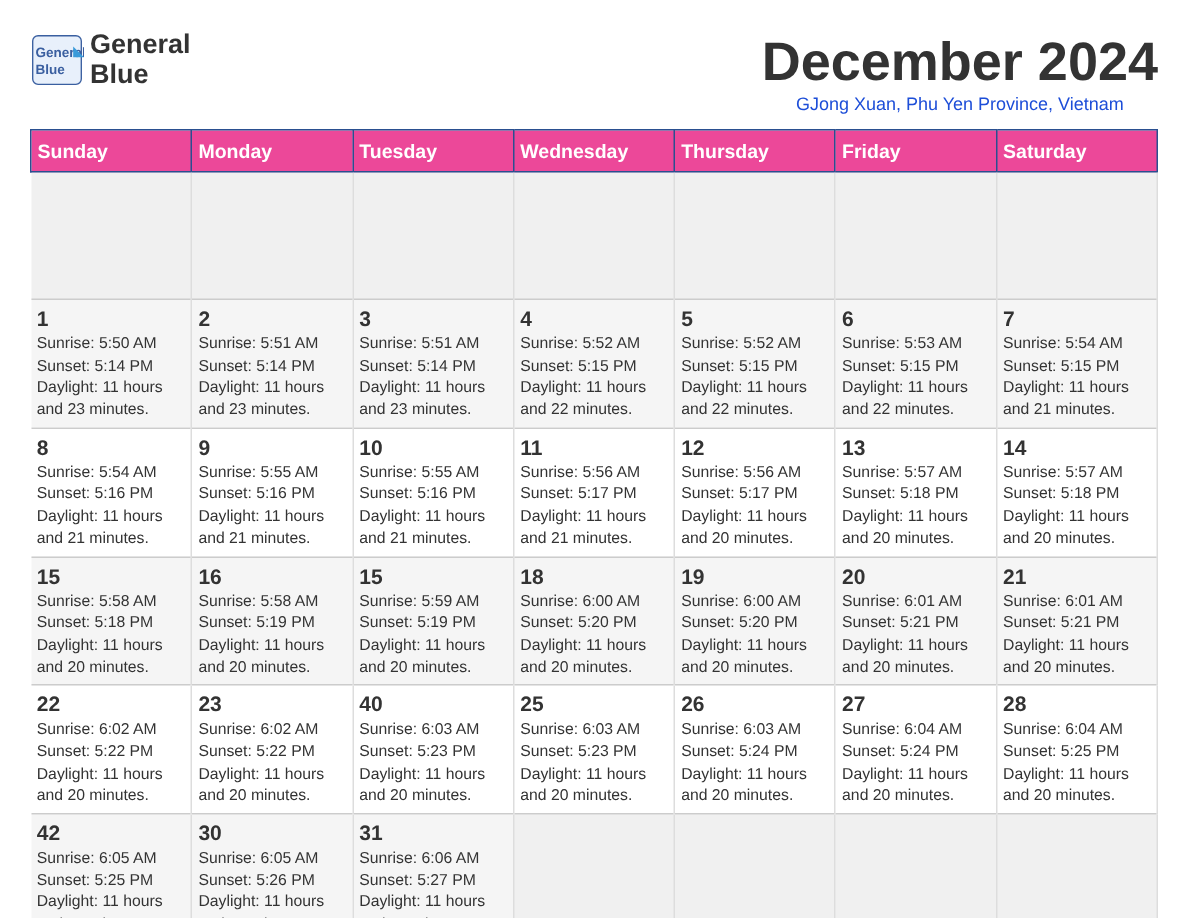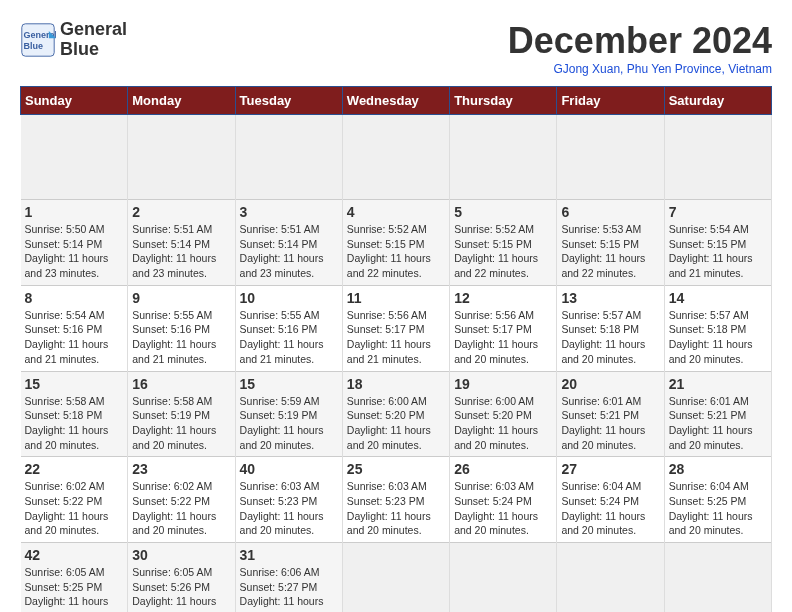--- a/index.html
+++ b/index.html
@@ -25,38 +25,38 @@
       font-weight: bold;
       color: #333;
       line-height: 1.1;
     }
     .logo-icon {
       width: 36px;
       height: 36px;
       margin-right: 4px;
     }
     .title-section {
-      text-align: right;
+      text-align: center;
     }
     .month-title {
       font-size: 36px;
       font-weight: bold;
       color: #333;
     }
     .location-title {
       font-size: 12px;
       color: #1d4ed8;
     }
     table {
       width: 100%;
       border-collapse: collapse;
       font-size: 11px;
     }
     thead tr th {
-      background-color: #7f1d1d;
+      background-color: #ec4899;
       color: #fff;
       padding: 6px 4px;
       text-align: left;
       font-size: 13px;
       font-weight: bold;
       border: 1px solid #2a4f90;
     }
     tbody tr {
       border-bottom: 1px solid #ccc;
     }

